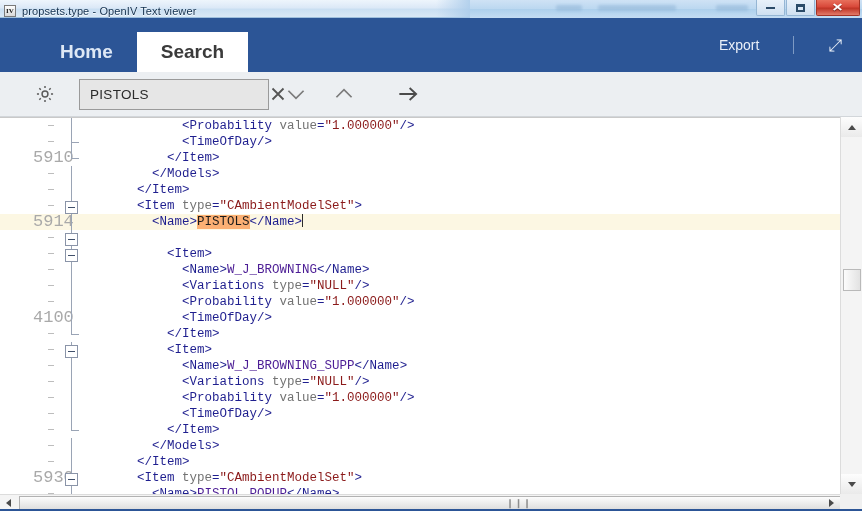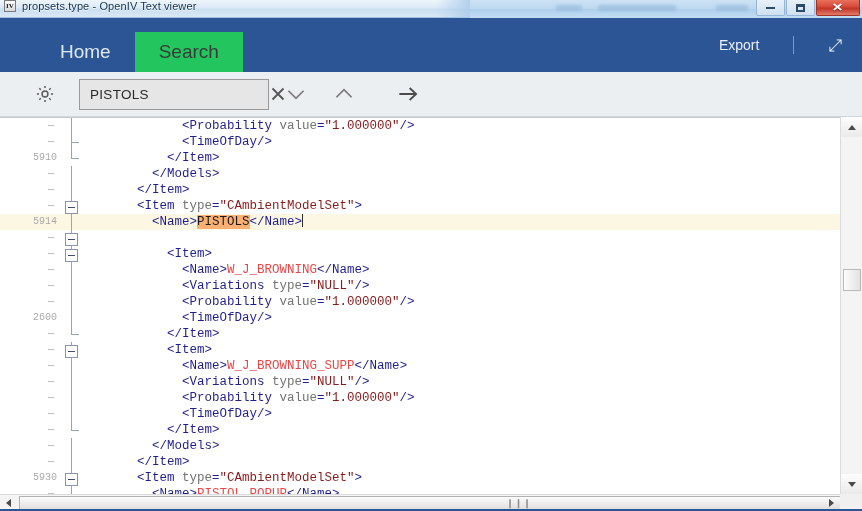--- a/index.html
+++ b/index.html
@@ -13,21 +13,21 @@
   
   #titlebar{
     position:absolute; left:0; top:0; width:862px; height:18px;
     background:linear-gradient(180deg,#cfe2f5 0%,#bcd8f0 48%,#aed0ec 52%,#c3dcf3 100%);
     overflow:hidden;
   }
   #titlebar-active{
     position:absolute; left:0; top:0; width:470px; height:18px;
     background:linear-gradient(180deg,#eef5fc 0%,#dce9f7 45%,#cadff2 55%,#d9e8f6 100%);
     border-bottom:1px solid #9ebfdd;
-    display:flex; align-items:flex-start; gap:6px; padding-left:4px;
+    display:flex; align-items:flex-end; gap:6px; padding-left:4px;
   }
   #titlebar-active:after{
     content:""; position:absolute; right:0; top:0; width:34px; height:18px;
     background:linear-gradient(90deg,rgba(186,214,240,0) 0%,rgba(170,203,234,.85) 100%);
   }
   .app-icon{
     width:12px; height:12px; flex:0 0 12px;
     background:linear-gradient(180deg,#fdfdfd,#d9d9d9);
     border:1px solid #7a7a7a;
     font-size:7px; line-height:10px; text-align:center;
@@ -62,24 +62,24 @@
 
   
   #ribbon{
     position:absolute; left:0; top:18px; width:862px; height:54px;
     background:#2c5596;
     display:flex; align-items:flex-end;
   }
   #tabs{ display:flex; align-items:flex-end; height:54px; margin-left:36px; }
   .tab{
     padding:0 24px; height:40px; line-height:40px;
-    font-size:19px; color:#dee8f5; cursor:pointer; white-space:nowrap;
+    font-size:19px; color:#dee8f5; cursor:pointer; white-space:nowrap;font-weight:bold;
   }
   .tab.active{
-    background:#22c55e; color:#3b3b3b; height:40px;
+    background:#ffffff; color:#3b3b3b; height:40px;
   }
   #ribbon-right{
     margin-left:auto; display:flex; align-items:center;
     height:54px; padding-right:20px; gap:34px;
   }
   #export-btn{ font-size:14px; color:#eaf0f8; cursor:pointer; }
   .vsep{ width:1px; height:18px; background:#7d9ac4; }
   #expand-btn{ font-size:17px; color:#eaf0f8; cursor:pointer; line-height:1;
     transform:rotate(0deg); }
 
@@ -120,21 +120,21 @@
     overflow:hidden; }
 
   .row{
     position:relative; height:16px; line-height:16px; white-space:pre;
     font-family:"Liberation Mono","DejaVu Sans Mono",monospace; font-size:12.5px;
   }
   .row.hl{ background:#fcf7e3; }
 
   .lineno{
     position:absolute; left:0; width:56px; text-align:right;
-    color:#a9a9a9; font-family:"Liberation Mono",monospace; font-size:10px;padding-left:33px;
+    color:#a9a9a9; font-family:"Liberation Mono",monospace; font-size:17px;padding-left:33px;
   }
   .tick{ position:absolute; left:48px; top:7px; width:6px; height:1px; background:#bdbdbd; }
 
   
   .fold{ position:absolute; left:62px; top:0; width:22px; height:16px; }
   .fold .vline{ position:absolute; left:9px; top:0; width:1px; height:16px; background:#9aa4b5; }
   .fold .vline.half-top{ height:8px; top:0; }
   .fold .branch{ position:absolute; left:9px; top:8px; width:8px; height:1px; background:#9aa4b5; }
   .fold .box{
     position:absolute; left:3px; top:3px; width:13px; height:13px;
@@ -144,21 +144,21 @@
     content:""; position:absolute; left:2px; top:5px; width:7px; height:1px; background:#41506b;
   }
 
   .code{ position:absolute; left:92px; top:0; }
 
   
   .t-punct{ color:#1f1f8f; }
   .t-tag{ color:#1f1f8f; }
   .t-attr{ color:#737373; }
   .t-val{ color:#8b1a1a; }
-  .t-txt{ color:#ef4444; }
+  .t-txt{ color:#4c1d95; }
   .match{ background:#fcb074; color:#1a1a1a; }
   .caret{ display:inline-block; width:1px; height:13px; background:#2b2b2b;
     vertical-align:-2px; }
 
   
   #vscroll{
     position:absolute; right:0; top:117px; width:22px; height:377px;
     background:#f4f4f4; border-left:1px solid #dcdcdc;
   }
   .sb-arrow{
@@ -282,21 +282,21 @@
       <div class="row"><span class="lineno">5910</span><span class="fold"><span class="vline half-top"></span><span class="branch"></span></span><span class="code"><span class="t-punct">          &lt;/</span><span class="t-tag">Item</span><span class="t-punct">&gt;</span></span></div>
       <div class="row"><span class="lineno"></span><span class="tick"></span><span class="fold"><span class="vline"></span></span><span class="code"><span class="t-punct">        &lt;/</span><span class="t-tag">Models</span><span class="t-punct">&gt;</span></span></div>
       <div class="row"><span class="lineno"></span><span class="tick"></span><span class="fold"><span class="vline"></span></span><span class="code"><span class="t-punct">      &lt;/</span><span class="t-tag">Item</span><span class="t-punct">&gt;</span></span></div>
       <div class="row"><span class="lineno"></span><span class="tick"></span><span class="fold"><span class="vline half-top"></span><span class="box"></span></span><span class="code"><span class="t-punct">      &lt;</span><span class="t-tag">Item</span><span class="t-txt"> </span><span class="t-attr">type</span><span class="t-punct">=</span><span class="t-val">"CAmbientModelSet"</span><span class="t-punct">&gt;</span></span></div>
       <div class="row hl"><span class="lineno">5914</span><span class="fold"><span class="vline"></span></span><span class="code"><span class="t-punct">        &lt;</span><span class="t-tag">Name</span><span class="t-punct">&gt;</span><span class="match">PISTOLS</span><span class="t-punct">&lt;/</span><span class="t-tag">Name</span><span class="t-punct">&gt;</span><span class="caret"></span></span></div>
       <div class="row"><span class="lineno"></span><span class="tick"></span><span class="fold"><span class="vline half-top"></span><span class="box"></span></span></div>
       <div class="row"><span class="lineno"></span><span class="tick"></span><span class="fold"><span class="vline half-top"></span><span class="box"></span></span><span class="code"><span class="t-punct">          &lt;</span><span class="t-tag">Item</span><span class="t-punct">&gt;</span></span></div>
       <div class="row"><span class="lineno"></span><span class="tick"></span><span class="fold"><span class="vline"></span></span><span class="code"><span class="t-punct">            &lt;</span><span class="t-tag">Name</span><span class="t-punct">&gt;</span><span class="t-txt">W_J_BROWNING</span><span class="t-punct">&lt;/</span><span class="t-tag">Name</span><span class="t-punct">&gt;</span></span></div>
       <div class="row"><span class="lineno"></span><span class="tick"></span><span class="fold"><span class="vline"></span></span><span class="code"><span class="t-punct">            &lt;</span><span class="t-tag">Variations</span><span class="t-txt"> </span><span class="t-attr">type</span><span class="t-punct">=</span><span class="t-val">"NULL"</span><span class="t-punct">/&gt;</span></span></div>
       <div class="row"><span class="lineno"></span><span class="tick"></span><span class="fold"><span class="vline"></span></span><span class="code"><span class="t-punct">            &lt;</span><span class="t-tag">Probability</span><span class="t-txt"> </span><span class="t-attr">value</span><span class="t-punct">=</span><span class="t-val">"1.000000"</span><span class="t-punct">/&gt;</span></span></div>
-      <div class="row"><span class="lineno">2600</span><span class="fold"><span class="vline"></span></span><span class="code"><span class="t-punct">            &lt;</span><span class="t-tag">TimeOfDay</span><span class="t-punct">/&gt;</span></span></div>
+      <div class="row"><span class="lineno">4100</span><span class="fold"><span class="vline"></span></span><span class="code"><span class="t-punct">            &lt;</span><span class="t-tag">TimeOfDay</span><span class="t-punct">/&gt;</span></span></div>
       <div class="row"><span class="lineno"></span><span class="tick"></span><span class="fold"><span class="vline half-top"></span><span class="branch"></span></span><span class="code"><span class="t-punct">          &lt;/</span><span class="t-tag">Item</span><span class="t-punct">&gt;</span></span></div>
       <div class="row"><span class="lineno"></span><span class="tick"></span><span class="fold"><span class="vline half-top"></span><span class="box"></span></span><span class="code"><span class="t-punct">          &lt;</span><span class="t-tag">Item</span><span class="t-punct">&gt;</span></span></div>
       <div class="row"><span class="lineno"></span><span class="tick"></span><span class="fold"><span class="vline"></span></span><span class="code"><span class="t-punct">            &lt;</span><span class="t-tag">Name</span><span class="t-punct">&gt;</span><span class="t-txt">W_J_BROWNING_SUPP</span><span class="t-punct">&lt;/</span><span class="t-tag">Name</span><span class="t-punct">&gt;</span></span></div>
       <div class="row"><span class="lineno"></span><span class="tick"></span><span class="fold"><span class="vline"></span></span><span class="code"><span class="t-punct">            &lt;</span><span class="t-tag">Variations</span><span class="t-txt"> </span><span class="t-attr">type</span><span class="t-punct">=</span><span class="t-val">"NULL"</span><span class="t-punct">/&gt;</span></span></div>
       <div class="row"><span class="lineno"></span><span class="tick"></span><span class="fold"><span class="vline"></span></span><span class="code"><span class="t-punct">            &lt;</span><span class="t-tag">Probability</span><span class="t-txt"> </span><span class="t-attr">value</span><span class="t-punct">=</span><span class="t-val">"1.000000"</span><span class="t-punct">/&gt;</span></span></div>
       <div class="row"><span class="lineno"></span><span class="tick"></span><span class="fold"><span class="vline"></span></span><span class="code"><span class="t-punct">            &lt;</span><span class="t-tag">TimeOfDay</span><span class="t-punct">/&gt;</span></span></div>
       <div class="row"><span class="lineno"></span><span class="tick"></span><span class="fold"><span class="vline half-top"></span><span class="branch"></span></span><span class="code"><span class="t-punct">          &lt;/</span><span class="t-tag">Item</span><span class="t-punct">&gt;</span></span></div>
       <div class="row"><span class="lineno"></span><span class="tick"></span><span class="fold"><span class="vline"></span></span><span class="code"><span class="t-punct">        &lt;/</span><span class="t-tag">Models</span><span class="t-punct">&gt;</span></span></div>
       <div class="row"><span class="lineno"></span><span class="tick"></span><span class="fold"><span class="vline"></span></span><span class="code"><span class="t-punct">      &lt;/</span><span class="t-tag">Item</span><span class="t-punct">&gt;</span></span></div>
       <div class="row"><span class="lineno">5930</span><span class="fold"><span class="vline half-top"></span><span class="box"></span></span><span class="code"><span class="t-punct">      &lt;</span><span class="t-tag">Item</span><span class="t-txt"> </span><span class="t-attr">type</span><span class="t-punct">=</span><span class="t-val">"CAmbientModelSet"</span><span class="t-punct">&gt;</span></span></div>

